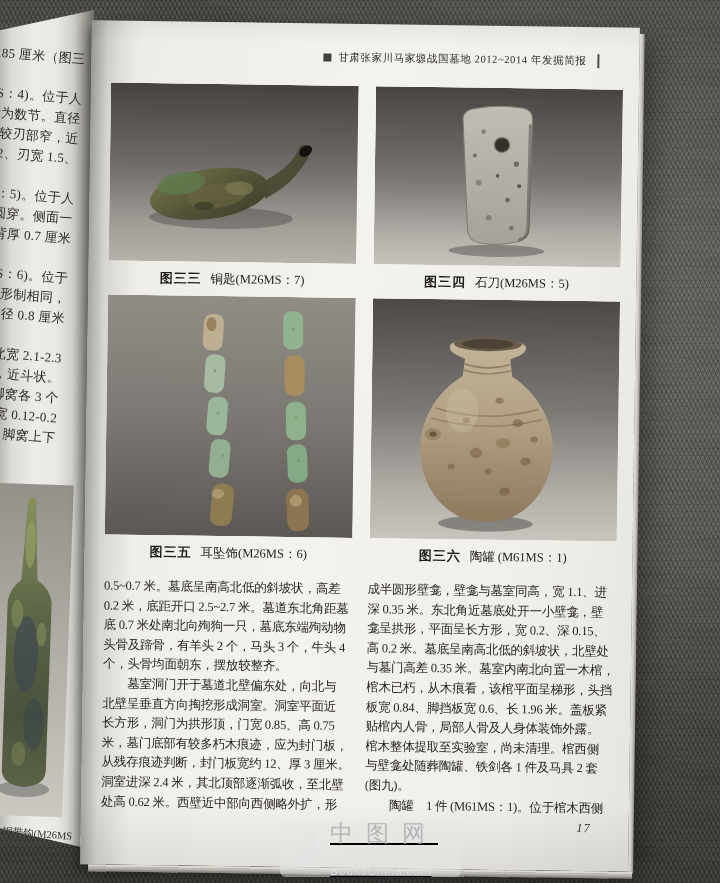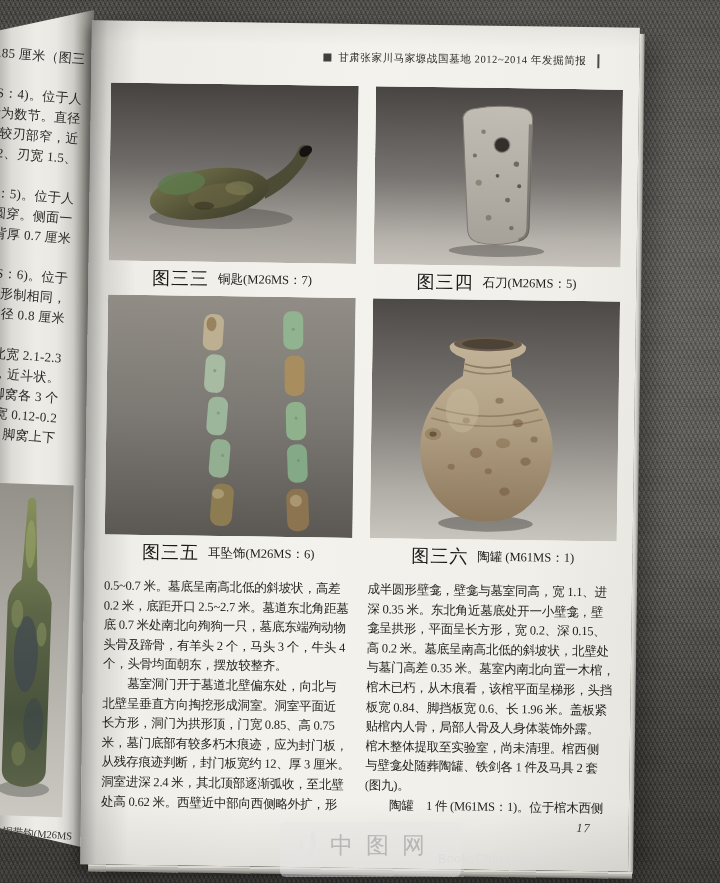--- a/index.html
+++ b/index.html
@@ -85,42 +85,42 @@
   .photo{
     width:100%;overflow:hidden;position:relative;
   }
   .photo svg{display:block;width:100%;height:100%;}
   .ph-row1{height:178px;}
   .ph-row2{height:240px;}
   .capt{
     height:34px;display:flex;justify-content:center;align-items:center;gap:9px;
     font-size:12.5px;color:#1d1b18;
   }
-  .capt-label{font-weight:400;font-size:18px;letter-spacing:1px;}
+  .capt-label{font-weight:700;font-size:13px;letter-spacing:1px;}
   
   .bodycols{
     position:absolute;top:556px;left:20px;right:14px;display:flex;gap:13px;
   }
   .bcol{flex:1;min-width:0;}
   .bline{
     height:19.6px;line-height:19.6px;font-size:12.5px;letter-spacing:-0.2px;
     color:#211f1c;white-space:nowrap;overflow:hidden;
   }
   .pagenum{
     position:absolute;top:794px;right:38px;
     font-style:italic;font-size:12.5px;color:#3b3936;letter-spacing:1px;
   }
   
   .watermark{
     position:absolute;left:280px;top:822px;width:181px;height:55px;z-index:30;
     background:rgba(230,230,230,0.50);border-radius:6px;
     display:flex;align-items:center;padding:0 8px;box-sizing:border-box;
   }
   .wm-flame{width:36px;height:44px;flex:0 0 auto;}
-  .wm-right{display:flex;flex-direction:row;margin-left:6px;}
+  .wm-right{display:flex;flex-direction:column;margin-left:6px;text-decoration:underline;}
   .wm-name{
     font-size:23px;line-height:24px;letter-spacing:13px;color:#b7b7b7;
     font-family:"Liberation Sans","DejaVu Sans",sans-serif;white-space:nowrap;
   }
   .wm-url{
     font-size:12.5px;line-height:15px;color:#dcdcdc;margin-top:19px;letter-spacing:.5px;
     font-family:"Liberation Sans","DejaVu Sans",sans-serif;white-space:nowrap;
   }
 </style>
 </head>

